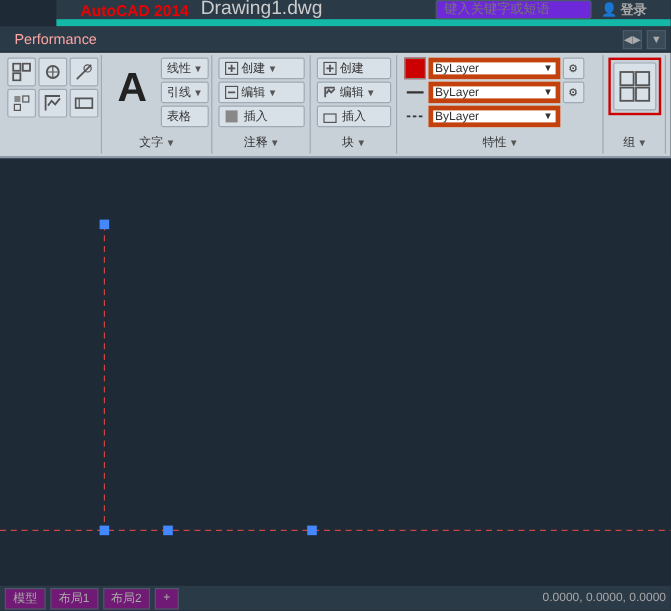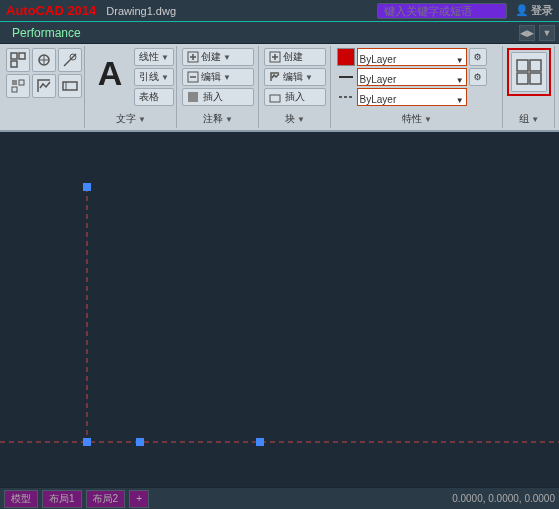--- a/index.html
+++ b/index.html
@@ -11,24 +11,25 @@
       font-size: 12px;
       background: #1e2a35;
     }
 
     
     .title-bar {
       height: 22px;
       background: #2b3a47;
       display: flex;
       align-items: center;
-      padding: 0 6px;
+      padding: 0 20px;
       color: #ccc;
       font-size: 12px;
-      border-bottom: 1px solid #14b8a6;
+      border-bottom: 6px solid #14b8a6;
+      margin-left: 47px;
     }
     .title-bar-logo {
       color: #e00;
       font-weight: bold;
       font-size: 13px;
       margin-right: 10px;
     }
     .title-bar-search {
       background: #6d28d9;
       border: 1px solid #4a5a67;
@@ -49,21 +50,21 @@
       padding: 0 4px;
       border-bottom: 1px solid #1a2530;
     }
     .menu-item {
       color: #ccc;
       padding: 2px 8px;
       font-size: 12px;
       cursor: pointer;
     }
     .menu-item.active {
-      color: #86efac;
+      color: #fca5a5;
     }
     .menu-bar-right {
       margin-left: auto;
       display: flex;
       align-items: center;
       gap: 4px;
     }
     .menu-bar-icon {
       width: 16px;
       height: 16px;
@@ -183,26 +184,26 @@
     }
     .prop-row {
       display: flex;
       align-items: center;
       gap: 2px;
     }
     .prop-select {
       flex: 1;
       height: 18px;
       background: #fff;
-      border: 1px solid #c2410c;
+      border: 4px solid #c2410c;
       font-size: 10px;
       color: #333;
       padding: 0 2px;
       display: flex;
-      align-items: flex-end;
+      align-items: flex-start;
       justify-content: space-between;
       cursor: pointer;
     }
     .prop-color {
       width: 18px;
       height: 18px;
       background: #cc0000;
       border: 1px solid #888;
       cursor: pointer;
     }
@@ -258,21 +259,21 @@
     .svg-icon-sm {
       width: 12px;
       height: 12px;
     }
   </style>
 </head>
 <body>
 
 <div class="title-bar">
   <span class="title-bar-logo">AutoCAD 2014</span>
-  <span style="color:#ccc; margin-right:auto;font-size:11px;">Drawing1.dwg</span>
+  <span style="color:#ccc; margin-right:auto;font-size:16px;">Drawing1.dwg</span>
   <input class="title-bar-search" placeholder="键入关键字或短语" style="">
   <span style="color:#aaa; margin-left:8px; font-size:11px; cursor:pointer;">👤</span>
   <span style="color:#aaa; font-size:11px; cursor:pointer; margin-left:2px;font-weight:bold;">登录</span>
 </div>
 
 <div class="menu-bar">
   <span class="menu-item active">Performance</span>
   <div class="menu-bar-right">
     <div class="menu-bar-icon">◀▶</div>
     <div class="menu-bar-icon">▼</div>

